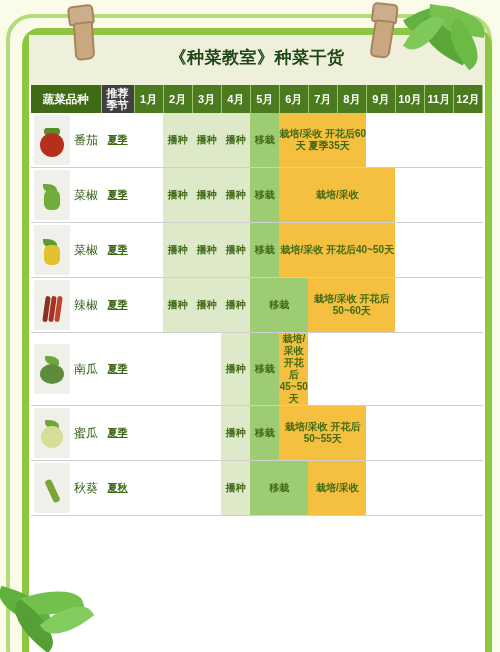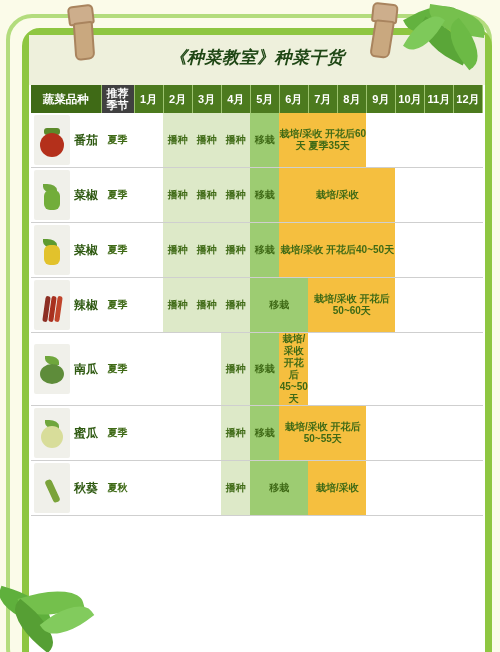--- a/index.html
+++ b/index.html
@@ -26,21 +26,21 @@
     position:absolute;left:29px;top:35px;width:456px;height:50px;
     background:#eef0dc;
   }
 
   
   #title-block{
     position:absolute;left:29px;top:30px;width:456px;height:55px;
     display:flex;flex-direction:column;align-items:center;justify-content:center;
     color:#1f4715;text-align:center;z-index:6;
   }
-  #title-line1{font-size:17px;font-weight:bold;letter-spacing:.5px;line-height:21px;font-style:italic;}
+  #title-line1{font-size:17px;font-weight:bold;letter-spacing:.5px;line-height:21px;}
   #title-line2{font-size:20px;font-weight:bold;letter-spacing:.5px;line-height:24px;}
 
   
   .clip{position:absolute;z-index:8;}
   .clip .pin-top{
     width:26px;height:20px;background:#cdae8c;
     border:2px solid #a9845e;border-radius:5px 5px 3px 3px;
     box-sizing:border-box;
   }
   .clip .pin-bot{
@@ -82,22 +82,22 @@
   td.c-name{
     text-align:left;border-bottom:1px solid #cfcfcf;
     font-size:12px;font-weight:bold;color:#2f5a12;
     padding-left:0;
   }
   .name-wrap{display:flex;align-items:center;height:54px;}
   .veg-thumb{
     width:36px;height:50px;margin:0 4px 0 3px;flex:0 0 36px;
     background:#f0f0ea;border-radius:2px;position:relative;overflow:hidden;
   }
-  .veg-label{font-size:12px;font-weight:bold;color:#2f5a12;}
-  td.c-season{font-size:12px;font-weight:bold;color:#2f5a12;text-align:center;}
+  .veg-label{font-size:12px;font-weight:normal;color:#2f5a12;}
+  td.c-season{font-size:12px;font-weight:bold;color:#2f5a12;text-align:center;text-decoration:underline;}
   td.sow{background:#dde9c8;font-weight:bold;color:#4f7d22;}
   td.transplant{background:#9dcc72;font-weight:bold;color:#3c6413;}
   td.harvest{background:#f5bf3f;font-weight:bold;color:#6a4b06;font-size:9.5px;}
   td.empty{background:#ffffff;}
 
   
   .p{position:absolute;}
   .tomato{width:24px;height:24px;border-radius:50%;background:#b4301b;left:6px;top:18px;}
   .tomato-stem{width:16px;height:7px;background:#5c8a2b;left:10px;top:13px;border-radius:3px;}
   .eggplant{width:9px;height:26px;border-radius:5px;background:#4a2352;left:14px;top:16px;}

